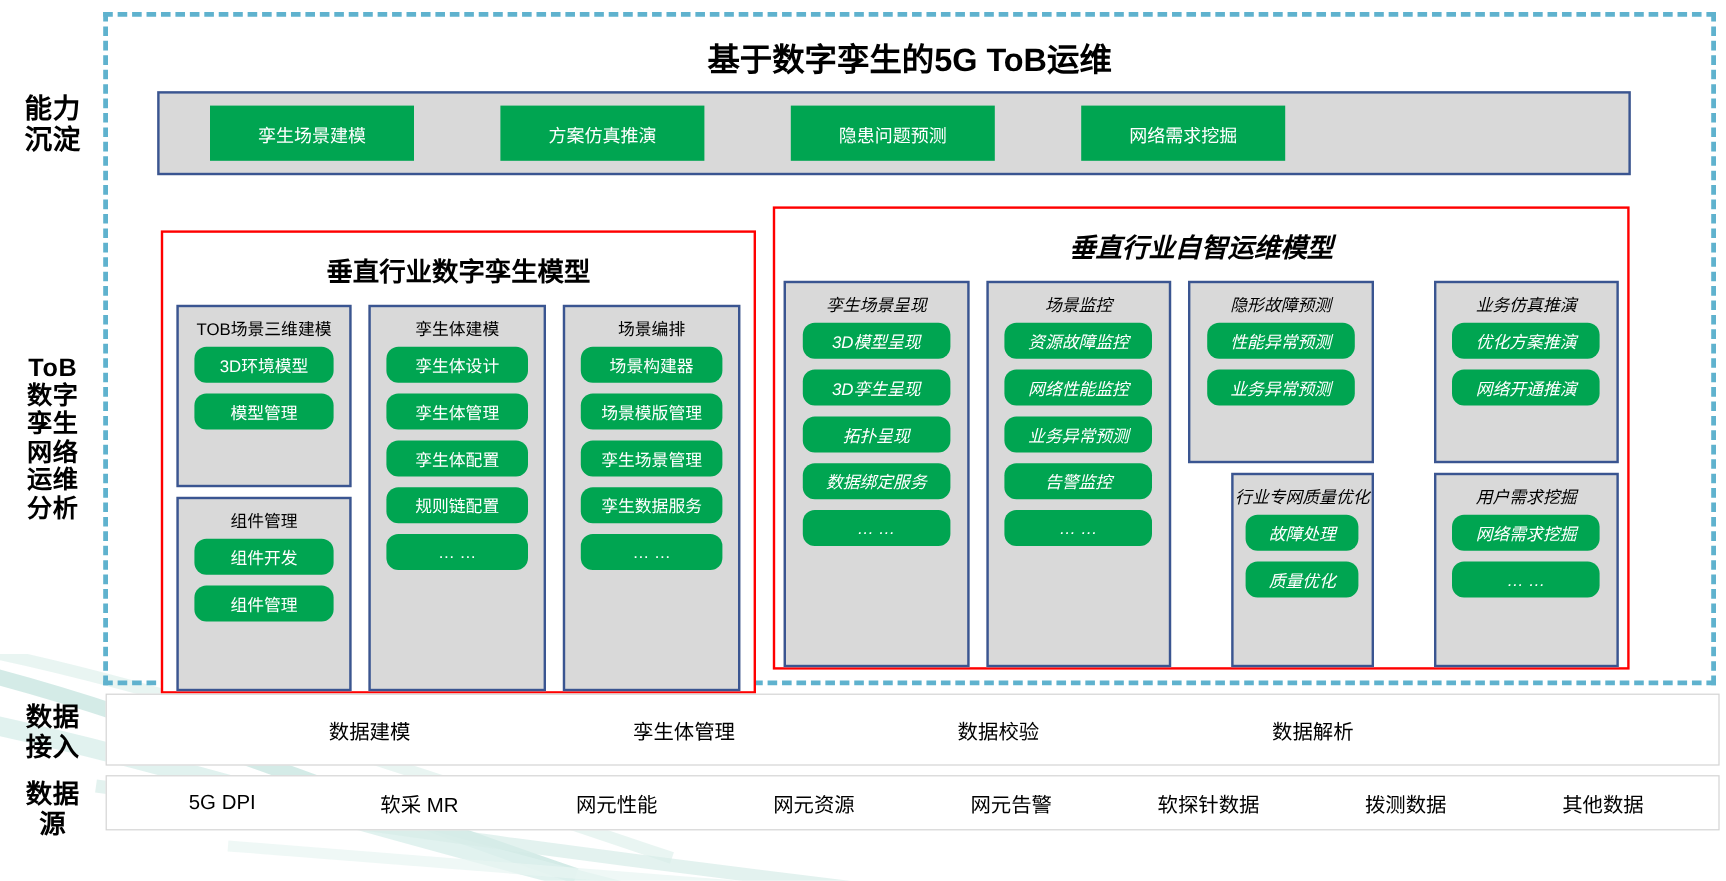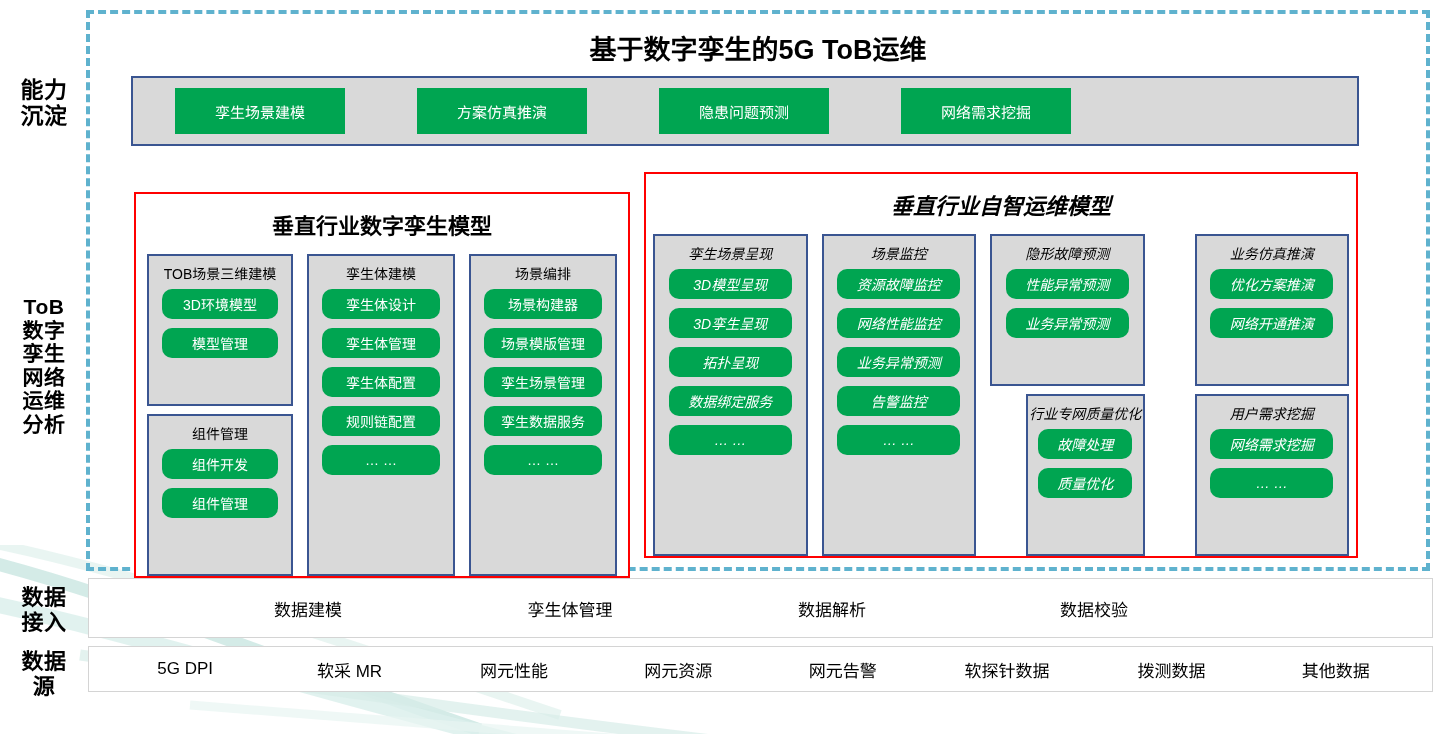--- a/index.html
+++ b/index.html
@@ -257,22 +257,22 @@
             <div class="chip">… …</div>
           </div>
         </div>
       </div>
   </div>
 
   <div class="row-box row-access">
     <div class="row-inner access-inner" id="access-row">
         <div class="access-cell">数据建模</div>
         <div class="access-cell">孪生体管理</div>
+        <div class="access-cell">数据校验</div>
         <div class="access-cell">数据解析</div>
-        <div class="access-cell">数据校验</div>
       </div>
   </div>
 
   <div class="row-box row-source">
     <div class="row-inner source-inner" id="source-row">
         <div class="source-cell">5G DPI</div>
         <div class="source-cell">软采 MR</div>
         <div class="source-cell">网元性能</div>
         <div class="source-cell">网元资源</div>
         <div class="source-cell">网元告警</div>

